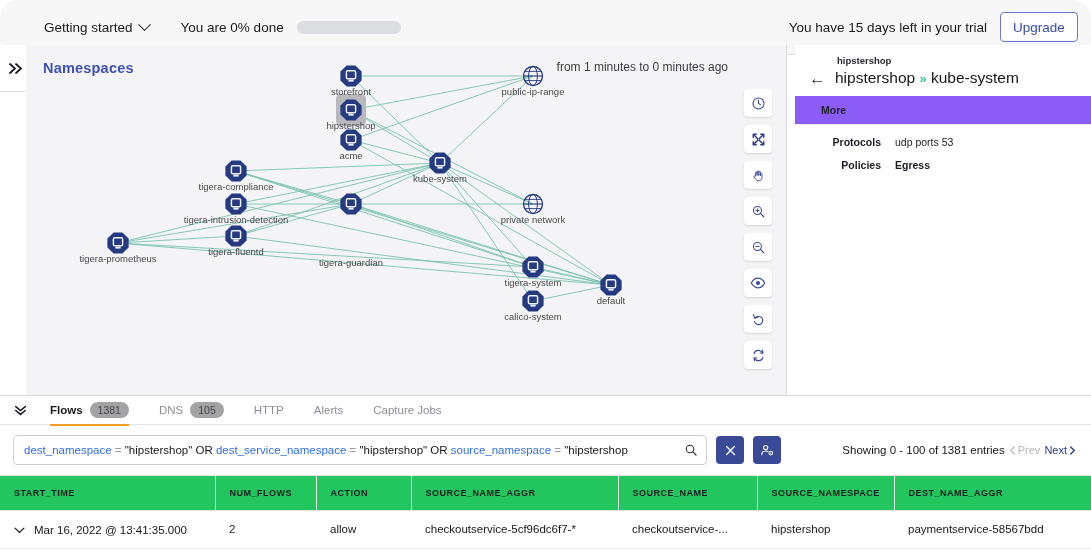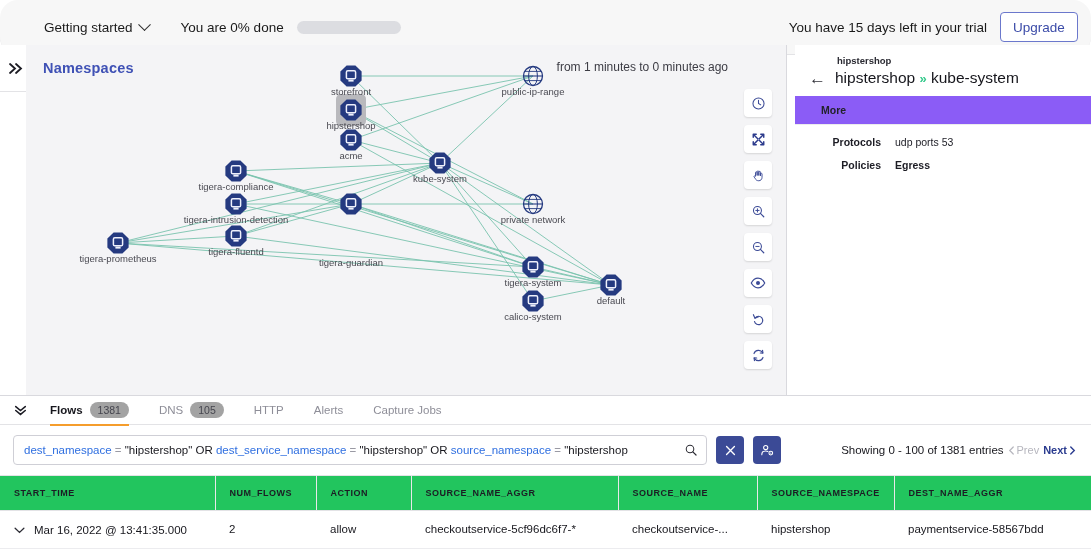--- a/index.html
+++ b/index.html
@@ -143,21 +143,21 @@
   .sq-btn {
     width: 28px; height: 28px; background: #3b4a96; border-radius: 4px; margin-left: 9px;
     display: flex; align-items: center; justify-content: center; cursor: pointer; flex: none;
   }
   .showing {
     margin-left: auto; display: flex; align-items: center; gap: 4px;
     font-size: 11.5px; color: #17171d; white-space: nowrap; padding-right: 2px;
   }
   .pg { font-size: 11px; display: flex; align-items: center; gap: 2px; }
   .pg.prev { color: #b6b6be; }
-  .pg.next { color: #2a3b8f; font-weight: 700; cursor: pointer; }
+  .pg.next { color: #2a3b8f; font-weight: 400; cursor: pointer; }
 
   table.flows { width: 100%; border-collapse: collapse; table-layout: fixed; }
   table.flows th {
     background: #22c55e; font-size: 9px; font-weight: 700; color: #1c1c24;
     letter-spacing: .5px; text-align: left; padding: 12px 0 12px 14px;
     border-top: 1px solid #e3e3e6; border-bottom: 1px solid #e3e3e6;
     border-right: 1px solid #e8e8ea; white-space: nowrap; overflow: hidden;
   }
   table.flows td {
     font-size: 11.5px; color: #17171d; padding: 12px 0 12px 14px;

